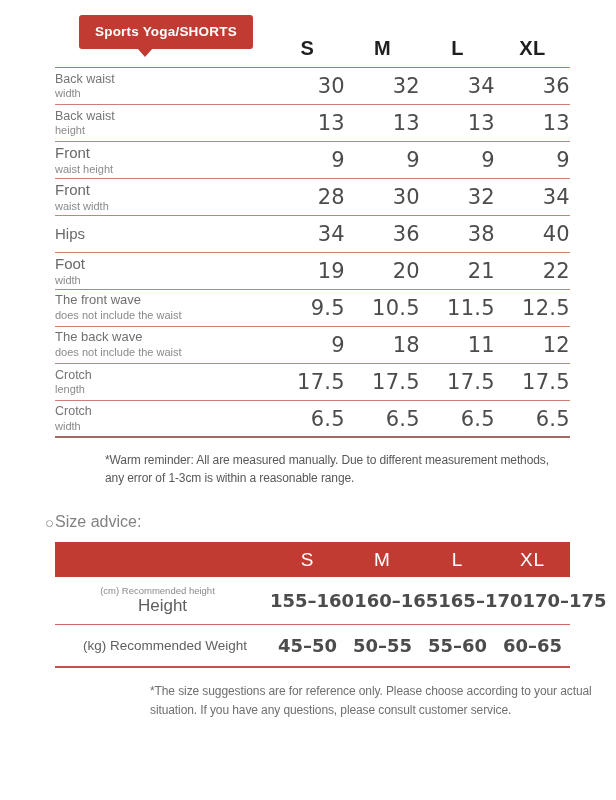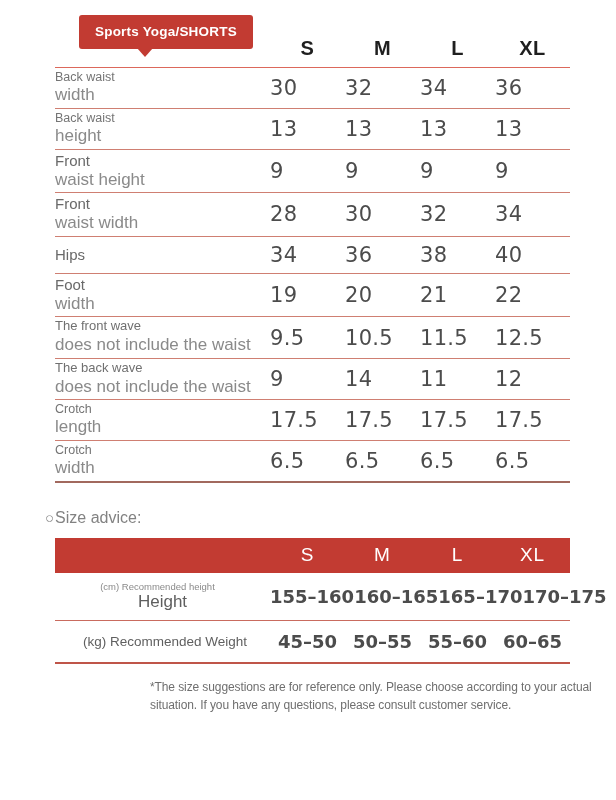--- a/index.html
+++ b/index.html
@@ -40,23 +40,23 @@
     display:grid;grid-template-columns:215px repeat(4,1fr);
     min-height:37px;align-items:center;border-bottom:1px solid var(--row_line);
     padding:2px 0;
   }
   .t-row.last{border-bottom:2px solid var(--table_bottom_line);}
   .lbl{text-align:left;color:#6e6e6e;}
   .l1{line-height:1.15;}
   .l1.lg{font-size:15px;color:#696969;}
   .l1.md{font-size:13px;color:#707070;}
   .l1.sm{font-size:12.5px;color:#747474;}
-  .l2{font-size:17px;color:#8a8a8a;line-height:1.2;margin-top:1px;}
+  .l2{font-size:11px;color:#8a8a8a;line-height:1.2;margin-top:1px;}
   .val{
-    text-align:left;font-size:21px;color:#4c4c4c;
+    text-align:right;font-size:21px;color:#4c4c4c;
     font-family:"DejaVu Sans",sans-serif;font-weight:400;letter-spacing:.3px;
   }
 
   .warm{
     margin:13px 46px 0 105px;max-width:478px;
     font-size:12px;line-height:1.5;color:#585858;letter-spacing:-.1px;
   }
 
   .advice-heading{
     margin:26px 0 0 45px;font-size:16px;color:#828282;font-weight:400;
@@ -177,21 +177,21 @@
           <div class="val">10.5</div>
           <div class="val">11.5</div>
           <div class="val">12.5</div>
         </div>
         <div class="t-row">
           <div class="lbl">
             <div class="l1 md">The back wave</div>
             <div class="l2">does not include the waist</div>
           </div>
           <div class="val">9</div>
-          <div class="val">14</div>
+          <div class="val">18</div>
           <div class="val">11</div>
           <div class="val">12</div>
         </div>
         <div class="t-row">
           <div class="lbl">
             <div class="l1 sm">Crotch</div>
             <div class="l2">length</div>
           </div>
           <div class="val">17.5</div>
           <div class="val">17.5</div>
@@ -204,20 +204,21 @@
             <div class="l2">width</div>
           </div>
           <div class="val">6.5</div>
           <div class="val">6.5</div>
           <div class="val">6.5</div>
           <div class="val">6.5</div>
         </div>
       </div>
   </section>
 
+  <p class="warm">*Warm reminder: All are measured manually. Due to different measurement methods, any error of 1-3cm is within a reasonable range.</p>
 
   <div class="advice-heading">
     <span class="o">○</span>
     <span>Size advice:</span>
   </div>
 
   <section class="advice">
     <div class="bar">
       <div class="col"></div>
       <div class="col">S</div>

